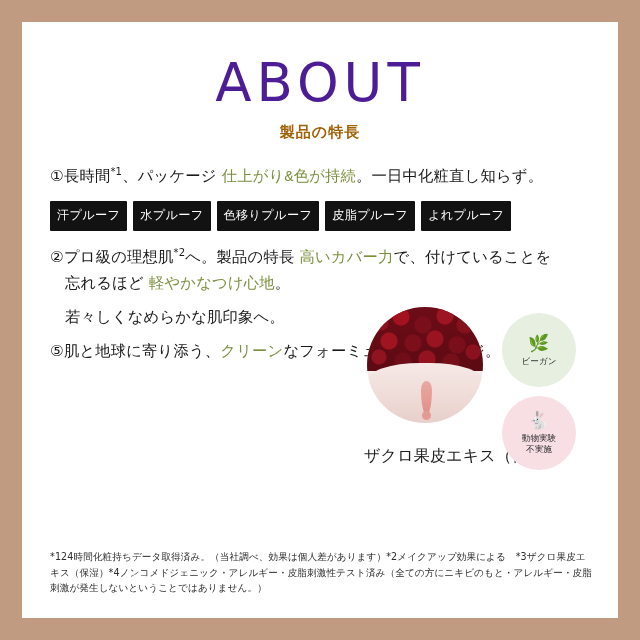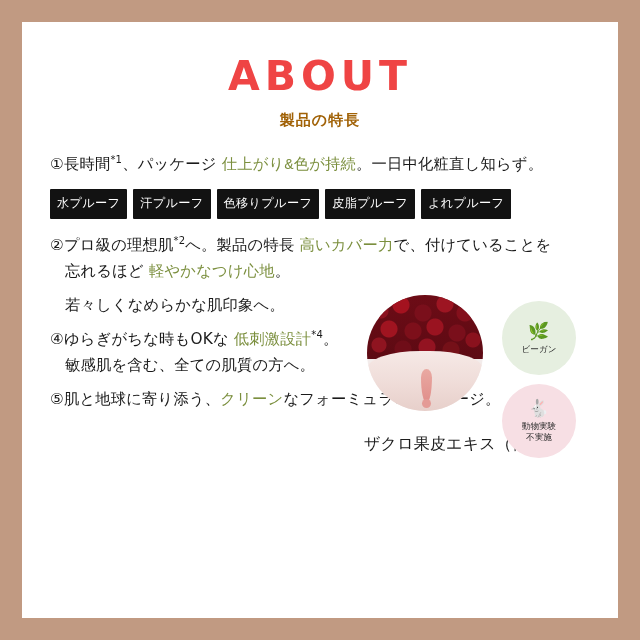--- a/index.html
+++ b/index.html
@@ -21,24 +21,24 @@
     height: 596px;
     background: #ffffff;
     box-sizing: border-box;
     padding: 0;
   }
   .header {
     text-align: center;
     padding-top: 34px;
   }
   .title {
-    font-size: 41px;
-    font-weight: bold;
+    font-size: 53px;
+    font-weight: normal;
     letter-spacing: 5px;
-    color: #ef4444;
+    color: #4c1d95;
     line-height: 1;
     font-family: "DejaVu Sans", "Liberation Sans", sans-serif;
   }
   .subtitle {
     font-size: 15px;
     font-weight: bold;
     color: #a16207;
     margin-top: 14px;
     letter-spacing: 1px;
   }
@@ -192,22 +192,22 @@
     <div class="subtitle">製品の特長</div>
   </div>
 
   <div class="body">
 
     <div class="sec">
       <div class="line">
         <span>①</span><span>長時間</span><span class="sup">*1</span><span>、パッケージ </span><span class="accent">仕上がり&amp;色が持続</span><span>。一日中化粧直し知らず。</span>
       </div>
       <div class="tags">
+        <span class="tag">汗プルーフ</span>
         <span class="tag">水プルーフ</span>
-        <span class="tag">汗プルーフ</span>
         <span class="tag">色移りプルーフ</span>
         <span class="tag">皮脂プルーフ</span>
         <span class="tag">よれプルーフ</span>
       </div>
     </div>
 
     <div class="sec">
       <div class="line">
         <span>②</span><span>プロ級の理想肌</span><span class="sup">*2</span><span>へ。製品の特長 </span><span class="accent">高いカバー力</span><span>で、付けていることを</span>
       </div>
@@ -235,29 +235,24 @@
           <span>ビーガン</span>
         </div>
         <div class="badge cruelty">
           <span class="glyph">🐇</span>
           <span>動物実験</span>
           <span>不実施</span>
         </div>
       </div>
     </div>
 
-    <div class="sec">
-      <div class="line">
-        <span>④</span><span>ゆらぎがちな時もOKな </span><span class="accent">低刺激設計</span><span class="sup">*4</span><span>。</span>
-      </div>
-      <div class="line indent">敏感肌を含む、全ての肌質の方へ。</div>
-    </div>
 
     <div class="sec">
       <div class="line">
         <span>⑤</span><span>肌と地球に寄り添う、</span><span class="accent">クリーン</span><span>なフォーミュラ&amp;パッケージ。</span>
       </div>
     </div>
 
   </div>
 
+  <div class="notes">*124時間化粧持ちデータ取得済み。（当社調べ、効果は個人差があります）*2メイクアップ効果による　*3ザクロ果皮エキス（保湿）*4ノンコメドジェニック・アレルギー・皮脂刺激性テスト済み（全ての方にニキビのもと・アレルギー・皮脂刺激が発生しないということではありません。）</div>
 
 </div>
 
 </body></html>

